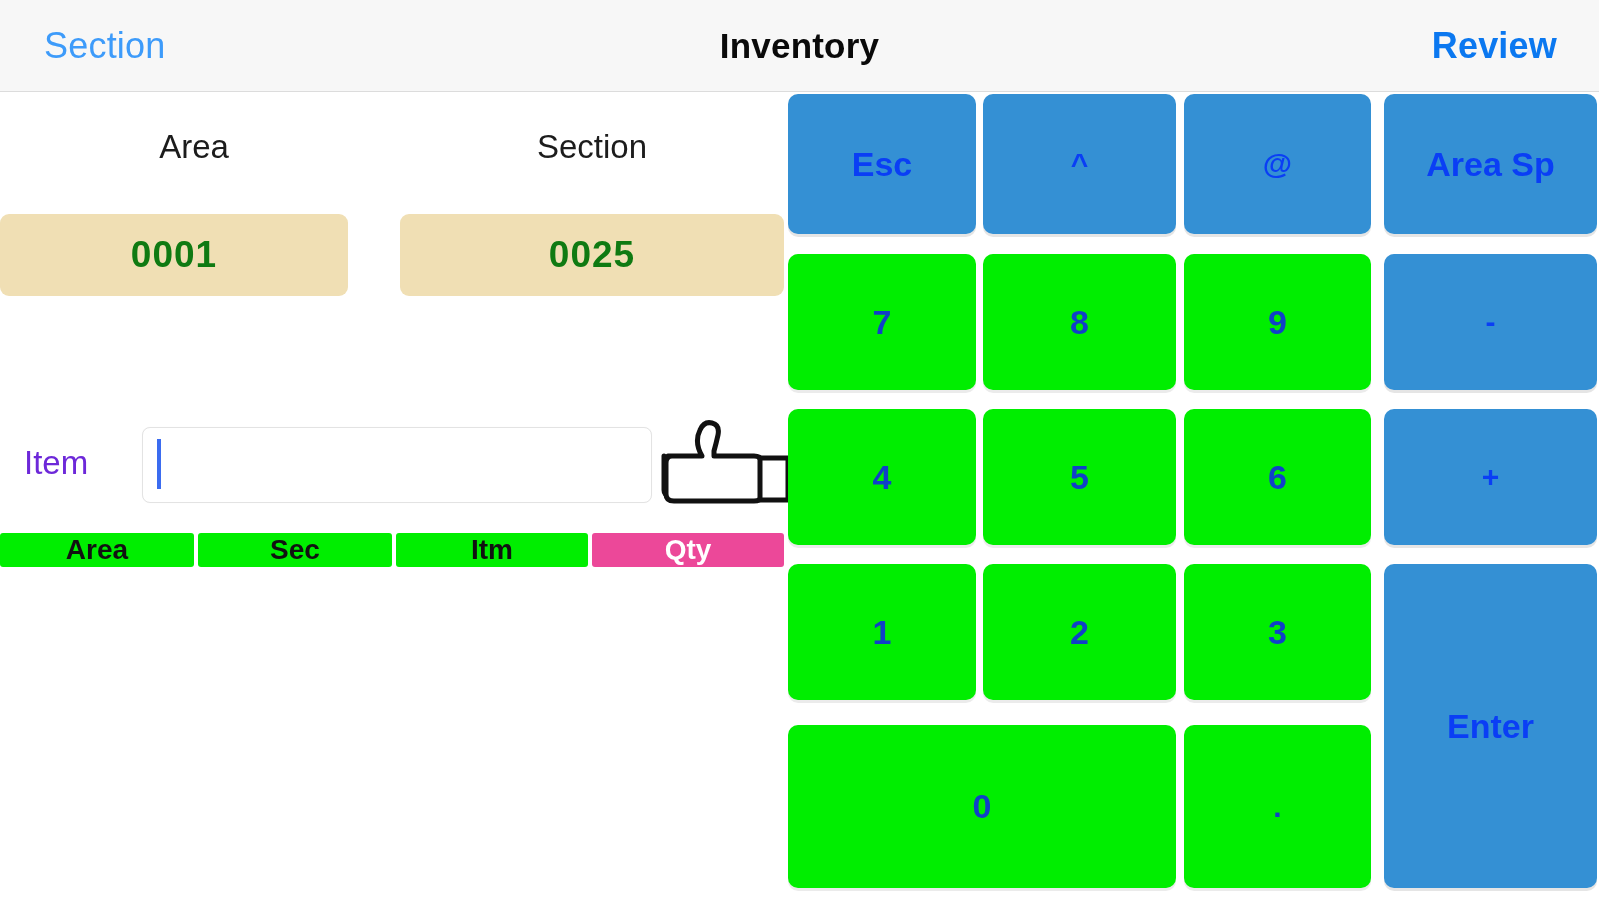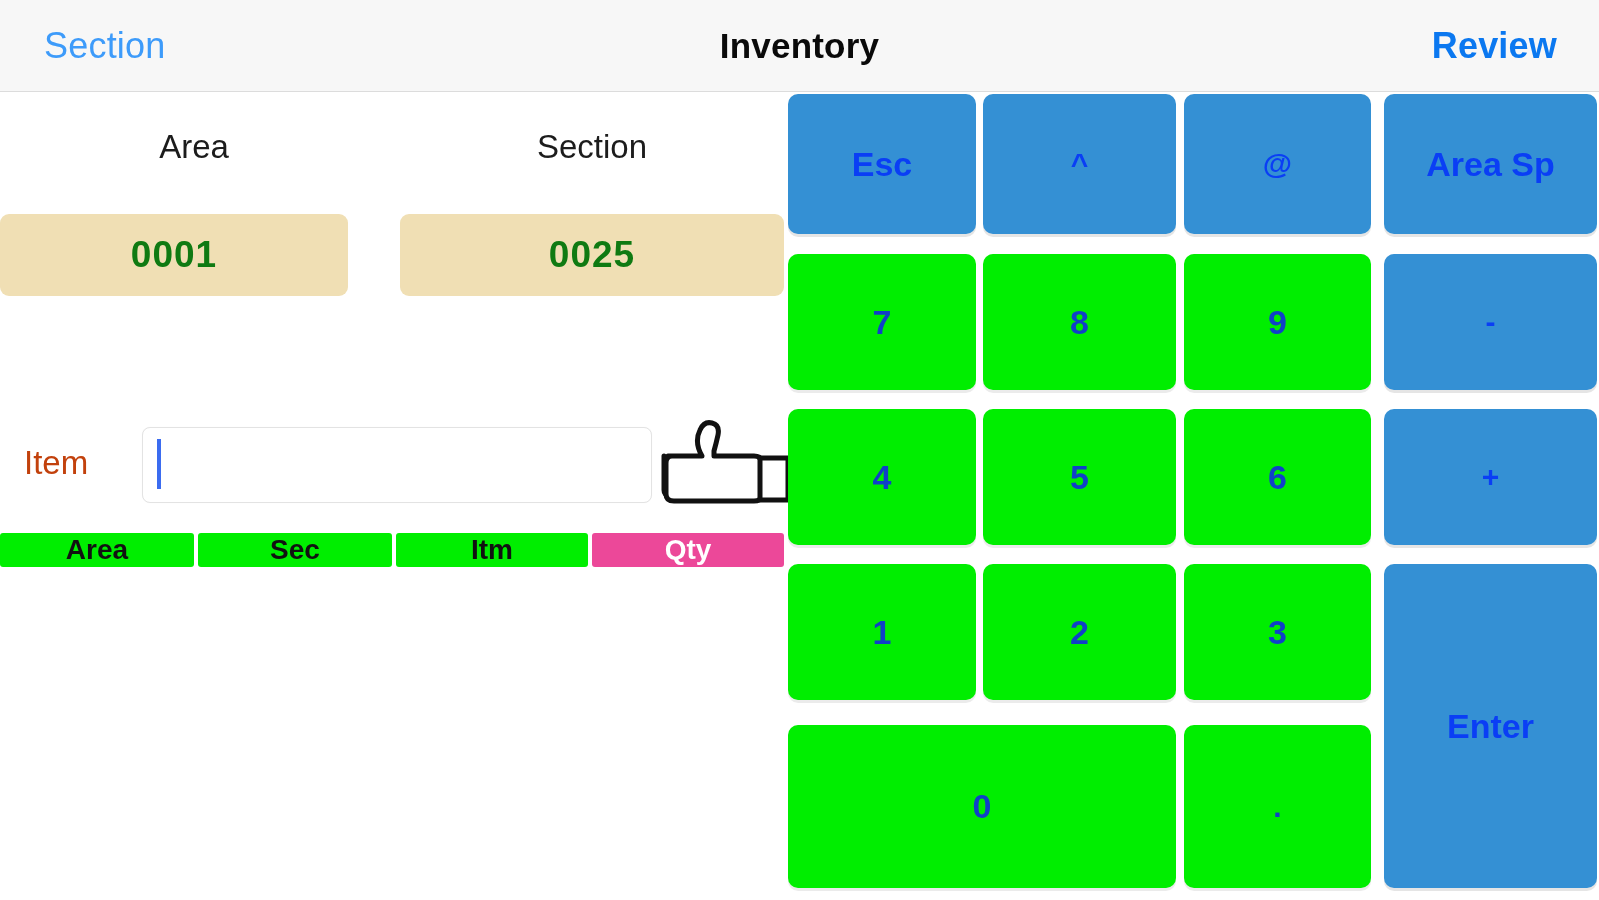--- a/index.html
+++ b/index.html
@@ -103,21 +103,21 @@
   
   .item-label {
     position: absolute;
     left: 24px;
     top: 348px;
     width: 110px;
     height: 46px;
     display: flex;
     align-items: center;
     font-size: 33px;
-    color: #c2410c;
+    color: #6d28d9;
   }
   .item-input {
     position: absolute;
     left: 142px;
     top: 335px;
     width: 510px;
     height: 76px;
     background: #ffffff;
     border: 1px solid #e3e3e3;
     border-radius: 8px;

